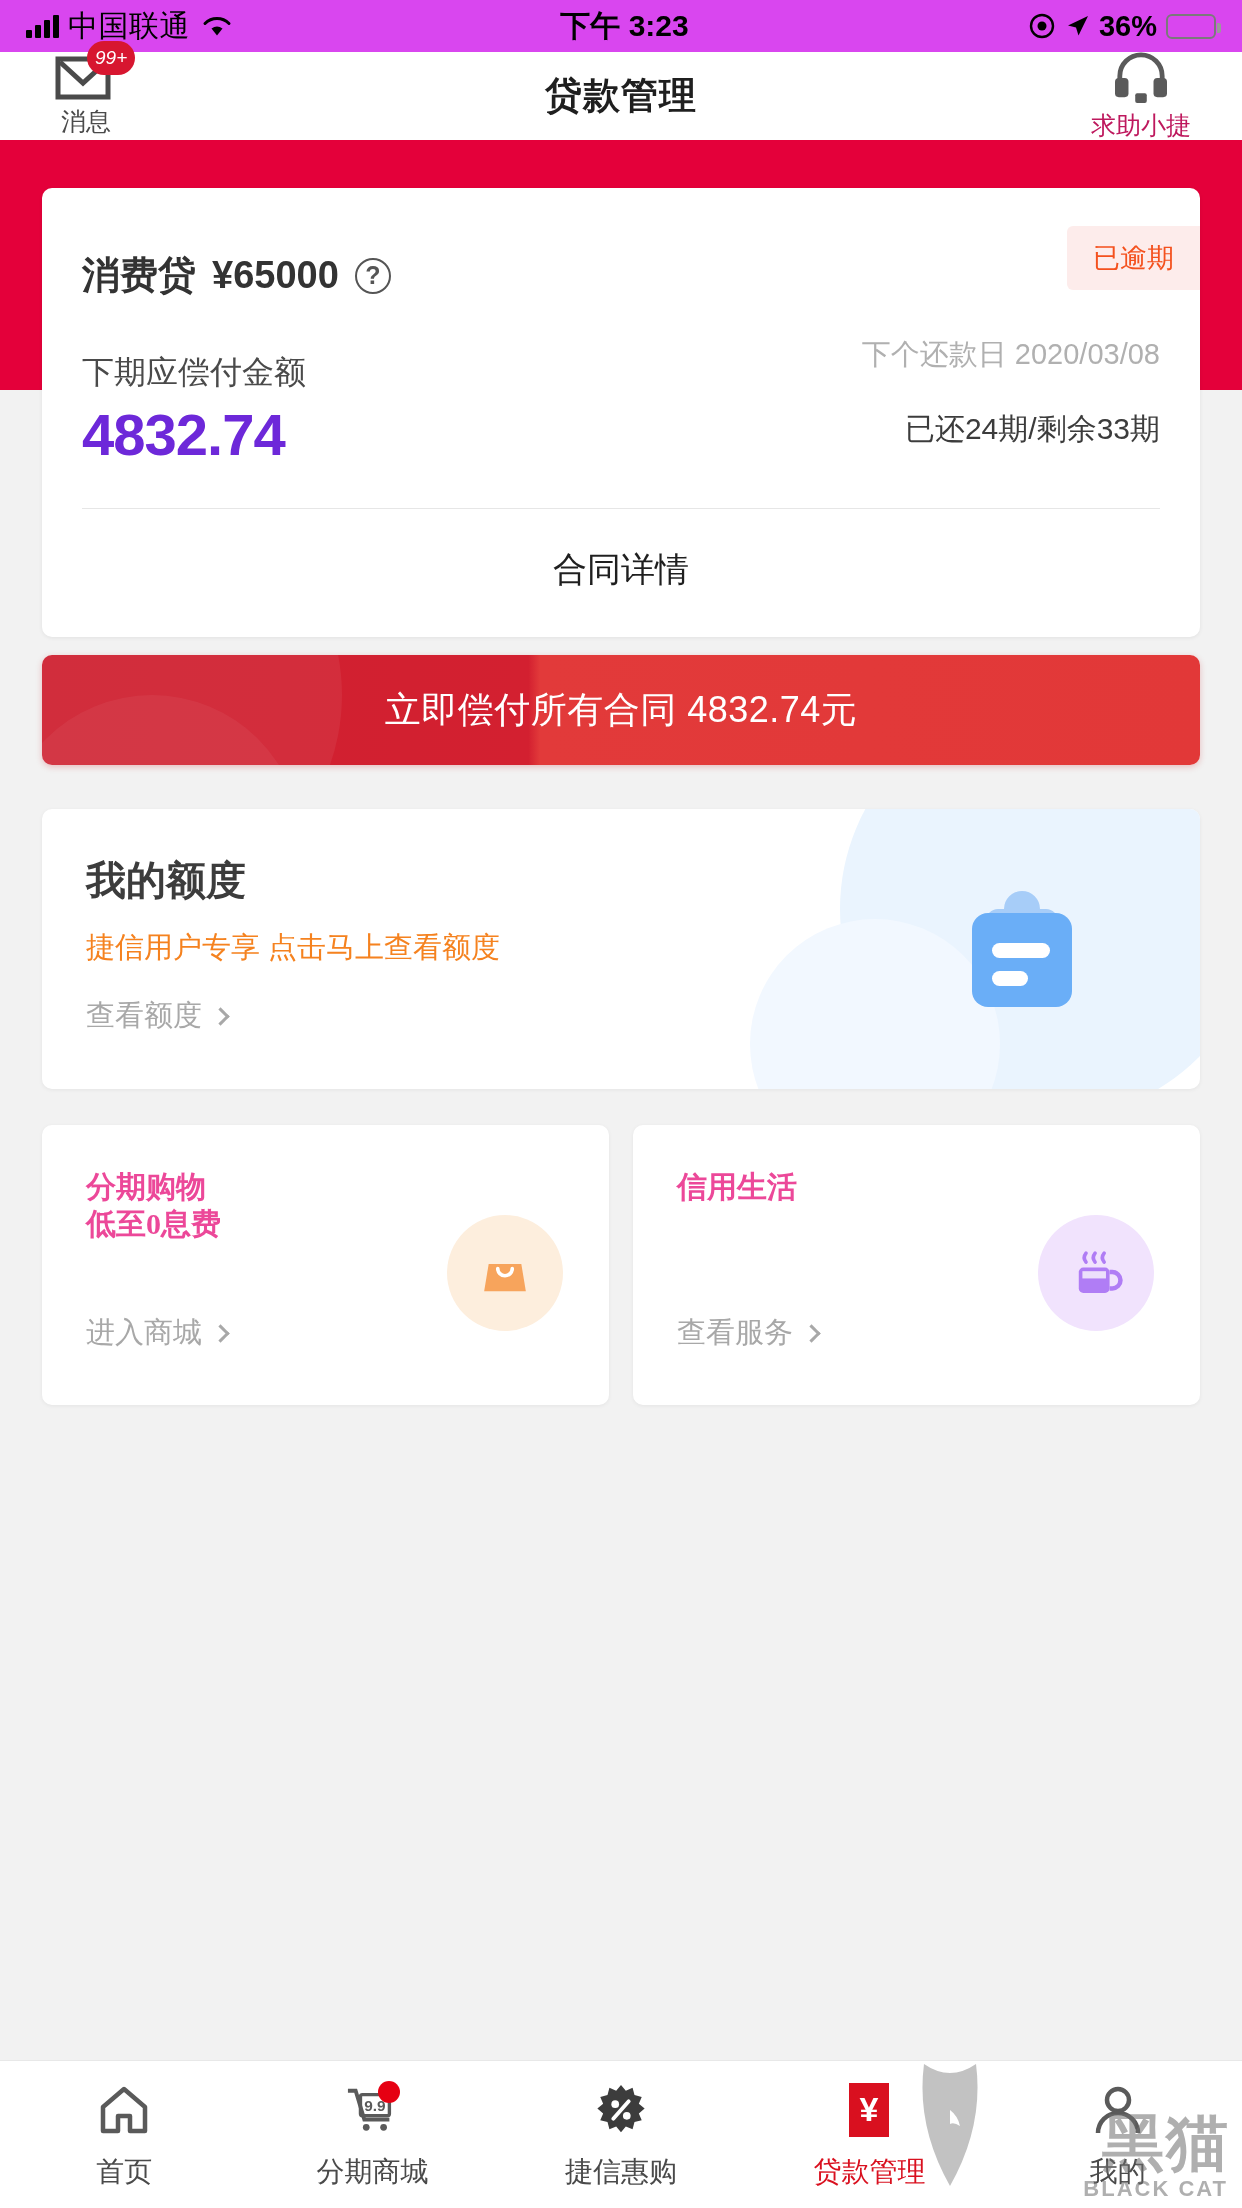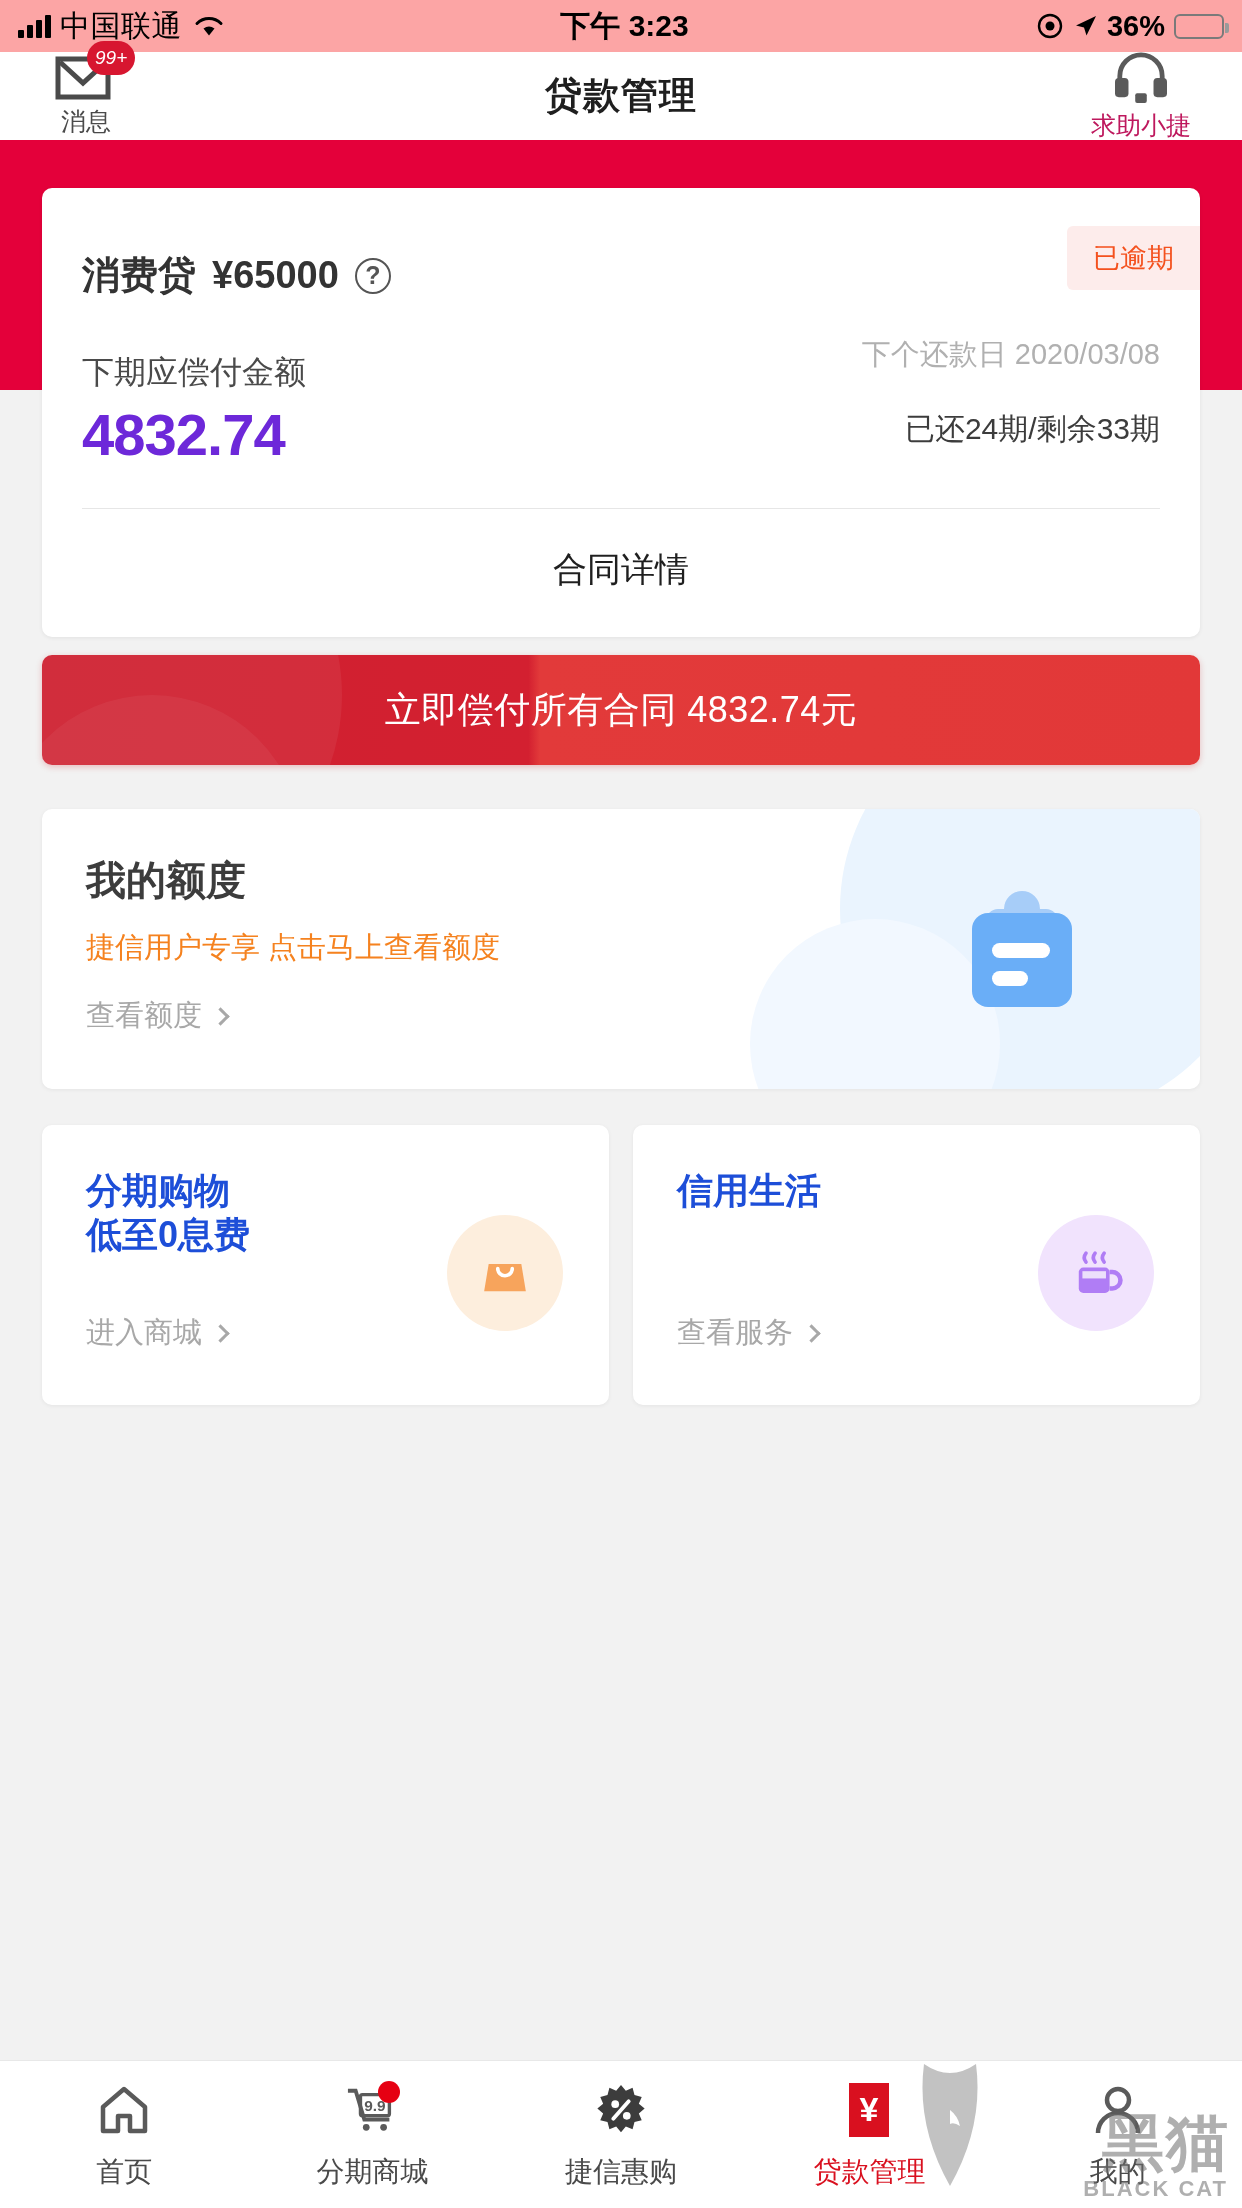--- a/index.html
+++ b/index.html
@@ -4,22 +4,22 @@
 <style>
   * { margin:0; padding:0; box-sizing:border-box; }
   html,body { width:1242px; height:2208px; }
   body {
     font-family:"Liberation Sans","DejaVu Sans",sans-serif;
     background:#f2f2f2; color:#3c3c3c; overflow:hidden; position:relative;
   }
 
   
   .statusbar{
-    height:52px; display:flex; align-items:center; padding:0 18px;
-    background:#fca5a5; position:relative;
+    height:52px; display:flex; align-items:center; padding:0 26px;
+    background:#d946ef; position:relative;
   }
   .sb-left{display:flex;align-items:center;gap:9px;}
   .bars{display:flex;align-items:flex-end;gap:3px;height:24px;}
   .bars i{display:block;width:6px;background:#000;border-radius:1px;}
   .bars i:nth-child(1){height:8px}
   .bars i:nth-child(2){height:13px}
   .bars i:nth-child(3){height:18px}
   .bars i:nth-child(4){height:23px}
   .carrier{font-size:30px;color:#000;letter-spacing:.5px;}
   .wifi{width:30px;height:24px;position:relative;margin-left:3px}
@@ -109,21 +109,21 @@
   .q-link{font-size:29px;color:#a8a8a8;margin-top:28px;display:flex;align-items:center;gap:12px;}
   .chev{display:inline-block;width:13px;height:13px;border-right:3px solid currentColor;border-top:3px solid currentColor;transform:rotate(45deg);}
   .clip-ico{position:absolute;right:118px;top:78px;width:120px;height:124px;}
 
   
   .duo{display:flex;gap:24px;margin-top:36px;}
   .mini{
     flex:1;background:#fff;border-radius:10px;height:280px;position:relative;
     padding:44px 0 0 44px;box-shadow:0 1px 4px rgba(0,0,0,.06);overflow:hidden;
   }
-  .m-title{font-size:36px;font-weight:bold;color:#1d4ed8;line-height:1.22;}
+  .m-title{font-size:30px;font-weight:bold;color:#ec4899;line-height:1.22;font-family:Liberation Serif, serif;}
   .m-link{font-size:29px;color:#a8a8a8;display:flex;align-items:center;gap:12px;position:absolute;bottom:52px;left:44px;}
   .m-ico{position:absolute;width:116px;height:116px;border-radius:50%;display:flex;align-items:center;justify-content:center;}
   .ico-bag{right:46px;top:90px;background:#fdeedd;}
   .ico-cup{right:46px;top:90px;background:#f1e3fd;}
 
   
   .tabbar{
     position:absolute;left:0;bottom:0;width:1242px;height:148px;background:#fff;
     border-top:1px solid #e8e8e8;display:flex;align-items:center;
   }

